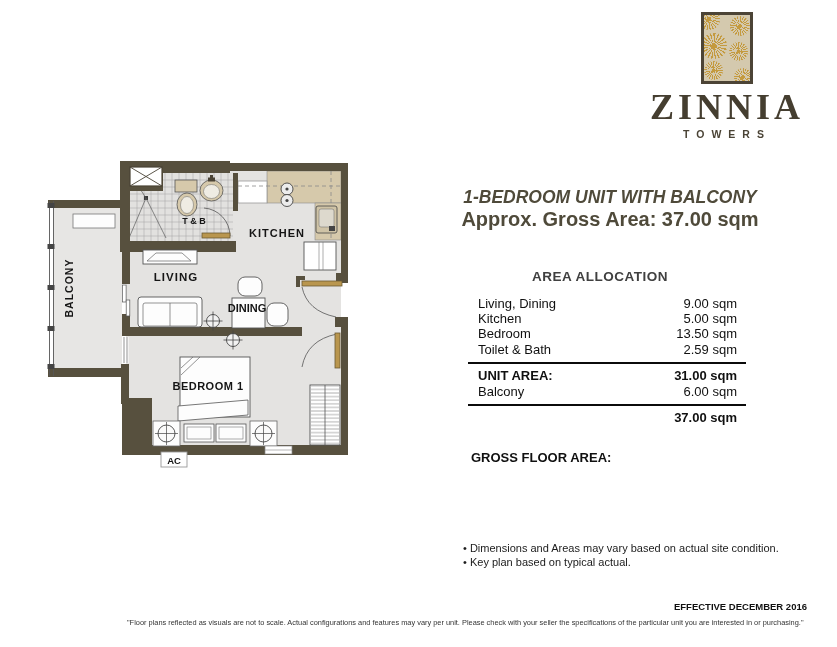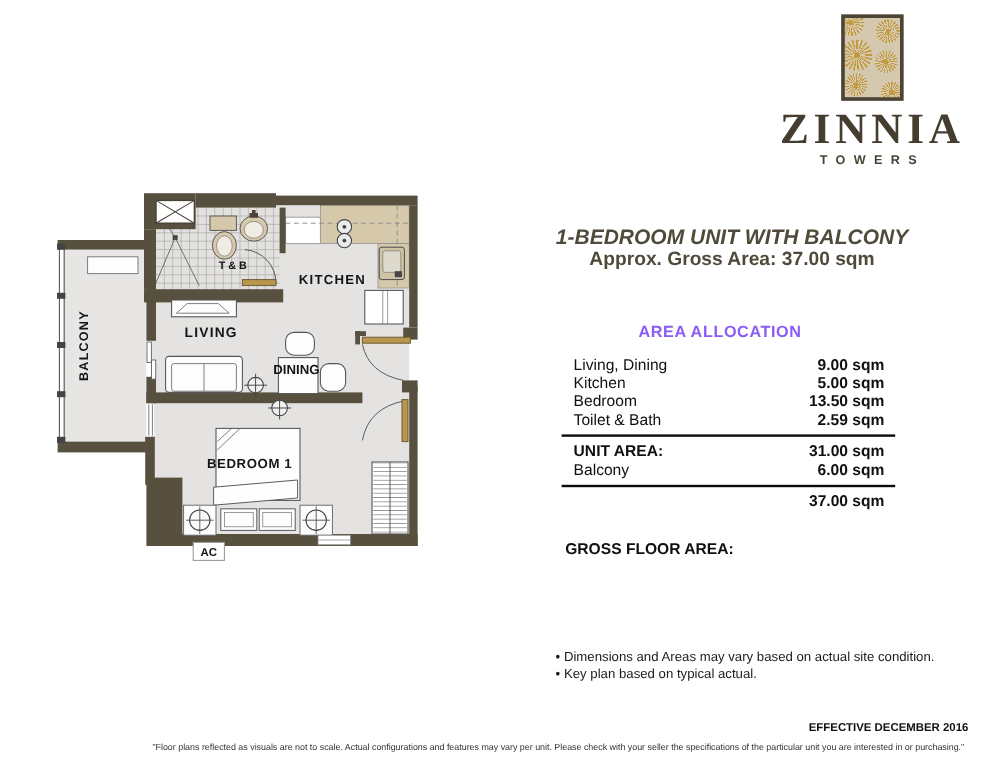--- a/index.html
+++ b/index.html
@@ -12,27 +12,27 @@
   .burst{position:absolute;border-radius:50%;
          background:radial-gradient(circle,#c49a3e 0 14%,rgba(0,0,0,0) 15%),
          repeating-conic-gradient(#c49a3e 0deg 7deg,rgba(0,0,0,0) 7deg 17deg);}
   .logo-name{margin-top:4px;font-family:"Liberation Serif",serif;font-weight:700;
              font-size:36px;line-height:38px;letter-spacing:4px;color:#453e30;}
   .logo-sub{margin-top:2px;font-size:10.5px;font-weight:700;letter-spacing:7px;color:#4a4335;}
   
   .title1{position:absolute;left:420px;top:187px;width:380px;text-align:center;
           font-size:17.5px;font-weight:700;color:#4f4a3a;font-style:italic;}
   .title2{position:absolute;left:420px;top:208px;width:380px;text-align:center;
-          font-size:16px;font-weight:700;color:#4f4a3a;}
+          font-size:20px;font-weight:700;color:#4f4a3a;}
   .alloc-head{position:absolute;left:440px;top:269px;width:320px;text-align:center;
-          font-size:13.5px;font-weight:700;letter-spacing:.5px;color:#8b5cf6;}
+          font-size:13.5px;font-weight:700;letter-spacing:.5px;color:#404040;}
   .alloc{position:absolute;left:468px;top:296px;width:278px;font-size:13px;color:#101010;}
   .arow{display:flex;justify-content:space-between;line-height:15.2px;gap:28px;}
   .arow .lab{padding-left:10px;}
-  .arow .val{padding-right:9px;font-weight:bold;}
+  .arow .val{padding-right:9px;}
   .arow.bold{font-weight:700;}
   .rule{height:2.6px;background:#0b0b0b;margin:5px 0 4px 0;}
   .gross .lab{padding-left:3px;margin-top:40px;}
   
   .notes{position:absolute;left:463px;top:542px;width:330px;font-size:11px;
          line-height:13.6px;color:#1b1b1b;}
   .note-line::before{content:"• ";}
   .effective{position:absolute;right:30px;top:601px;font-size:9.5px;font-weight:700;color:#111;}
   .footer{position:absolute;left:127px;top:618px;width:690px;font-size:7.4px;
           color:#333;white-space:nowrap;}

